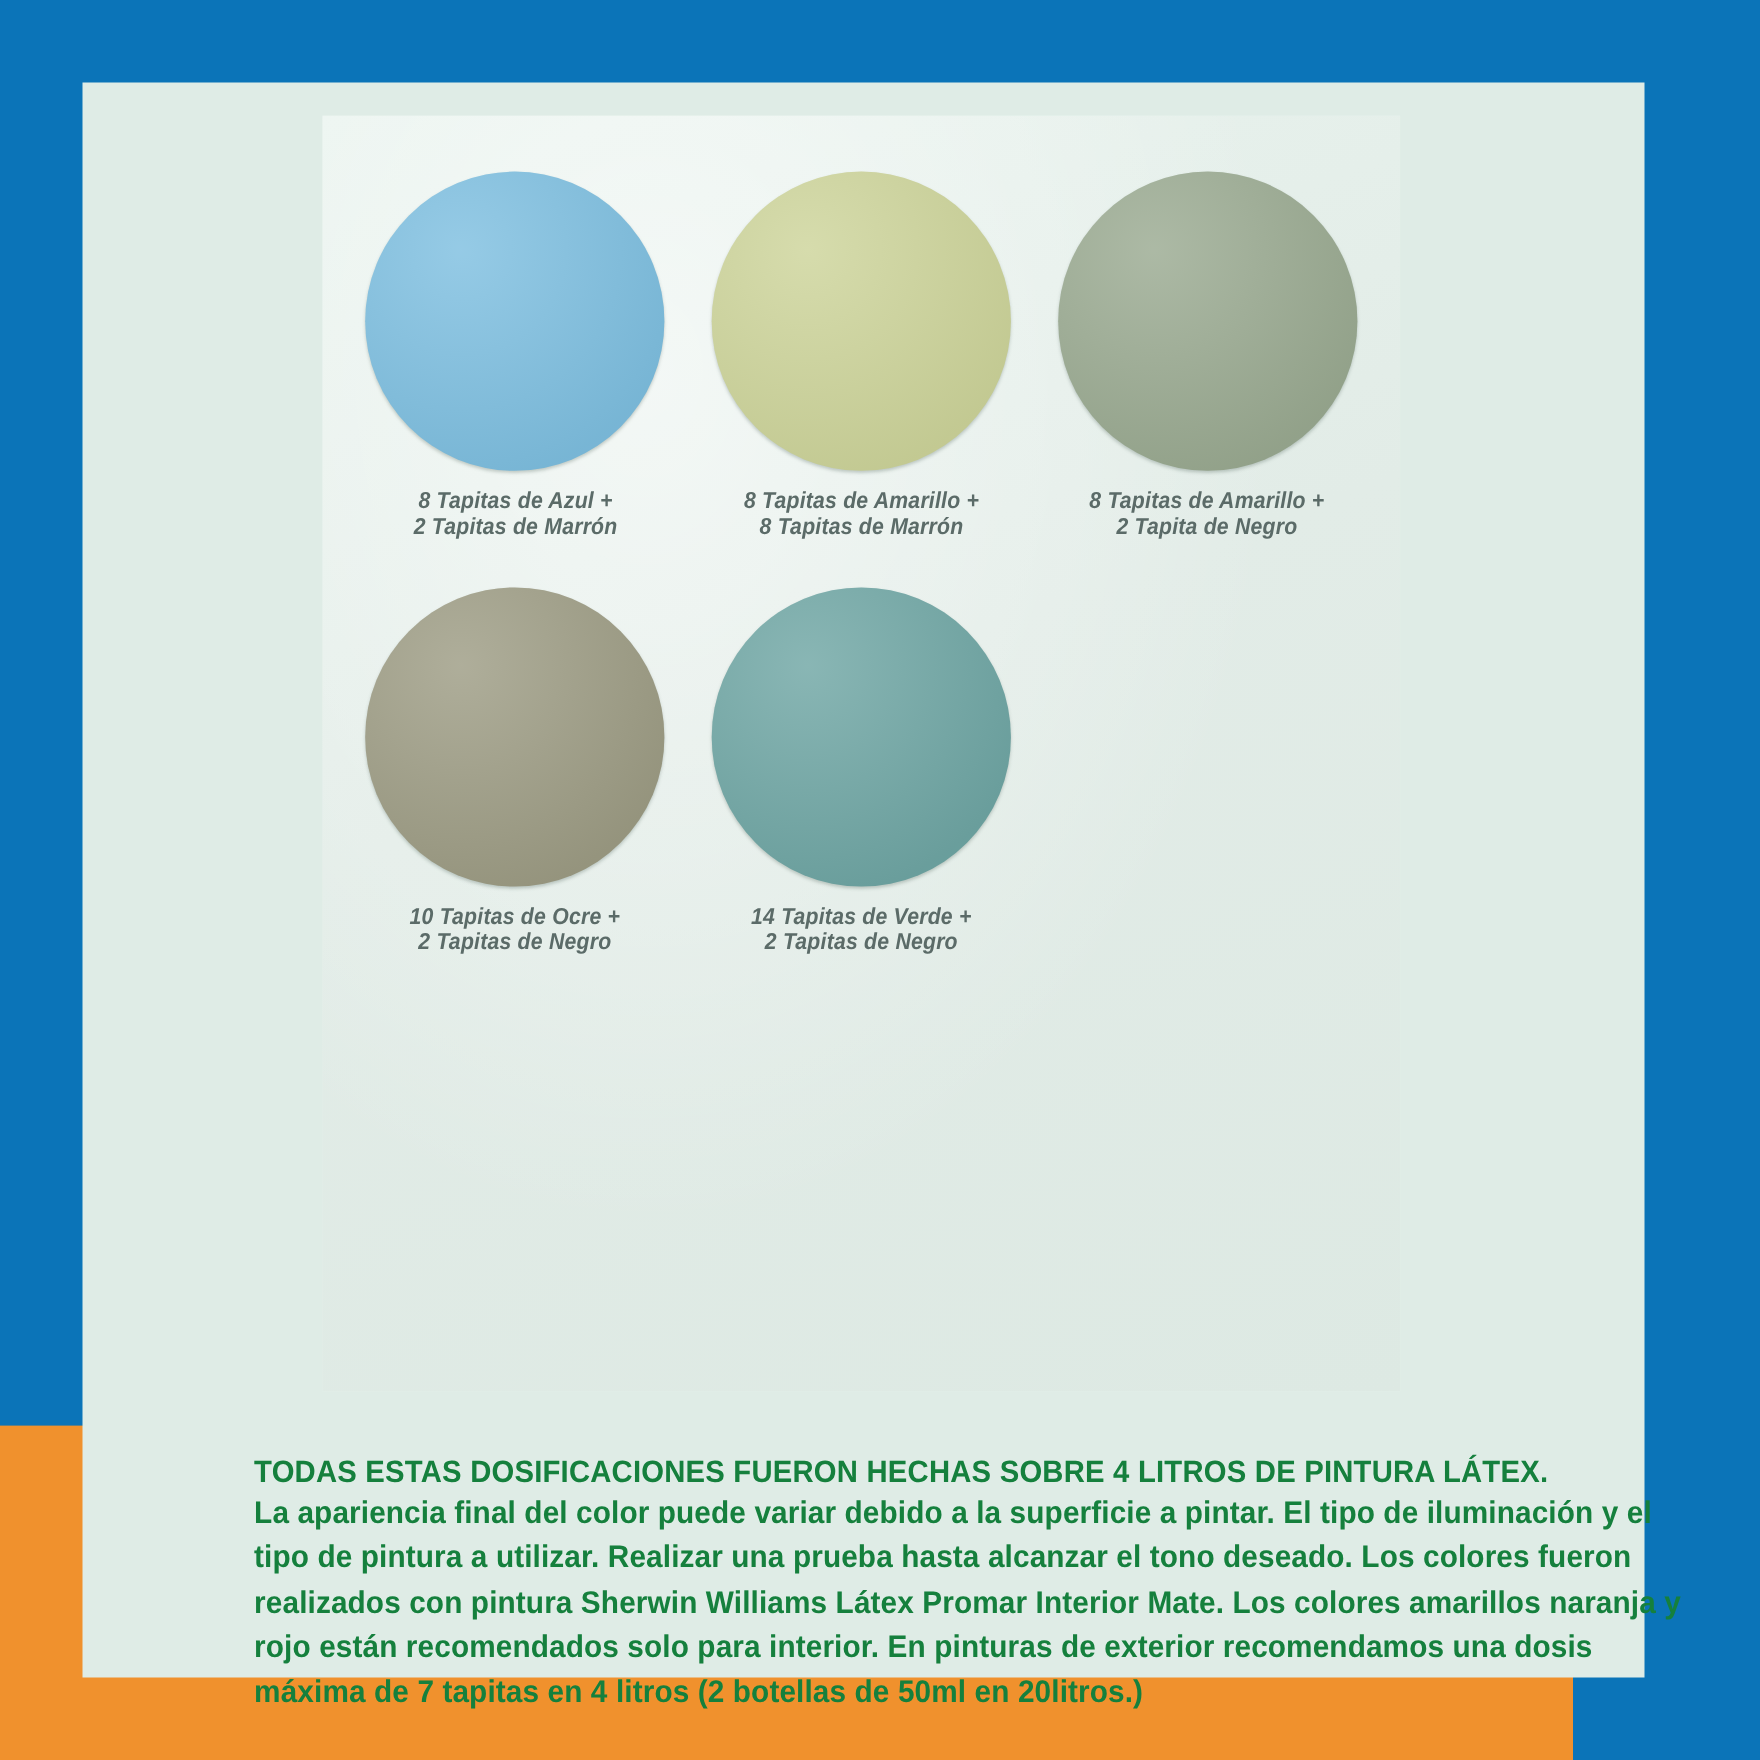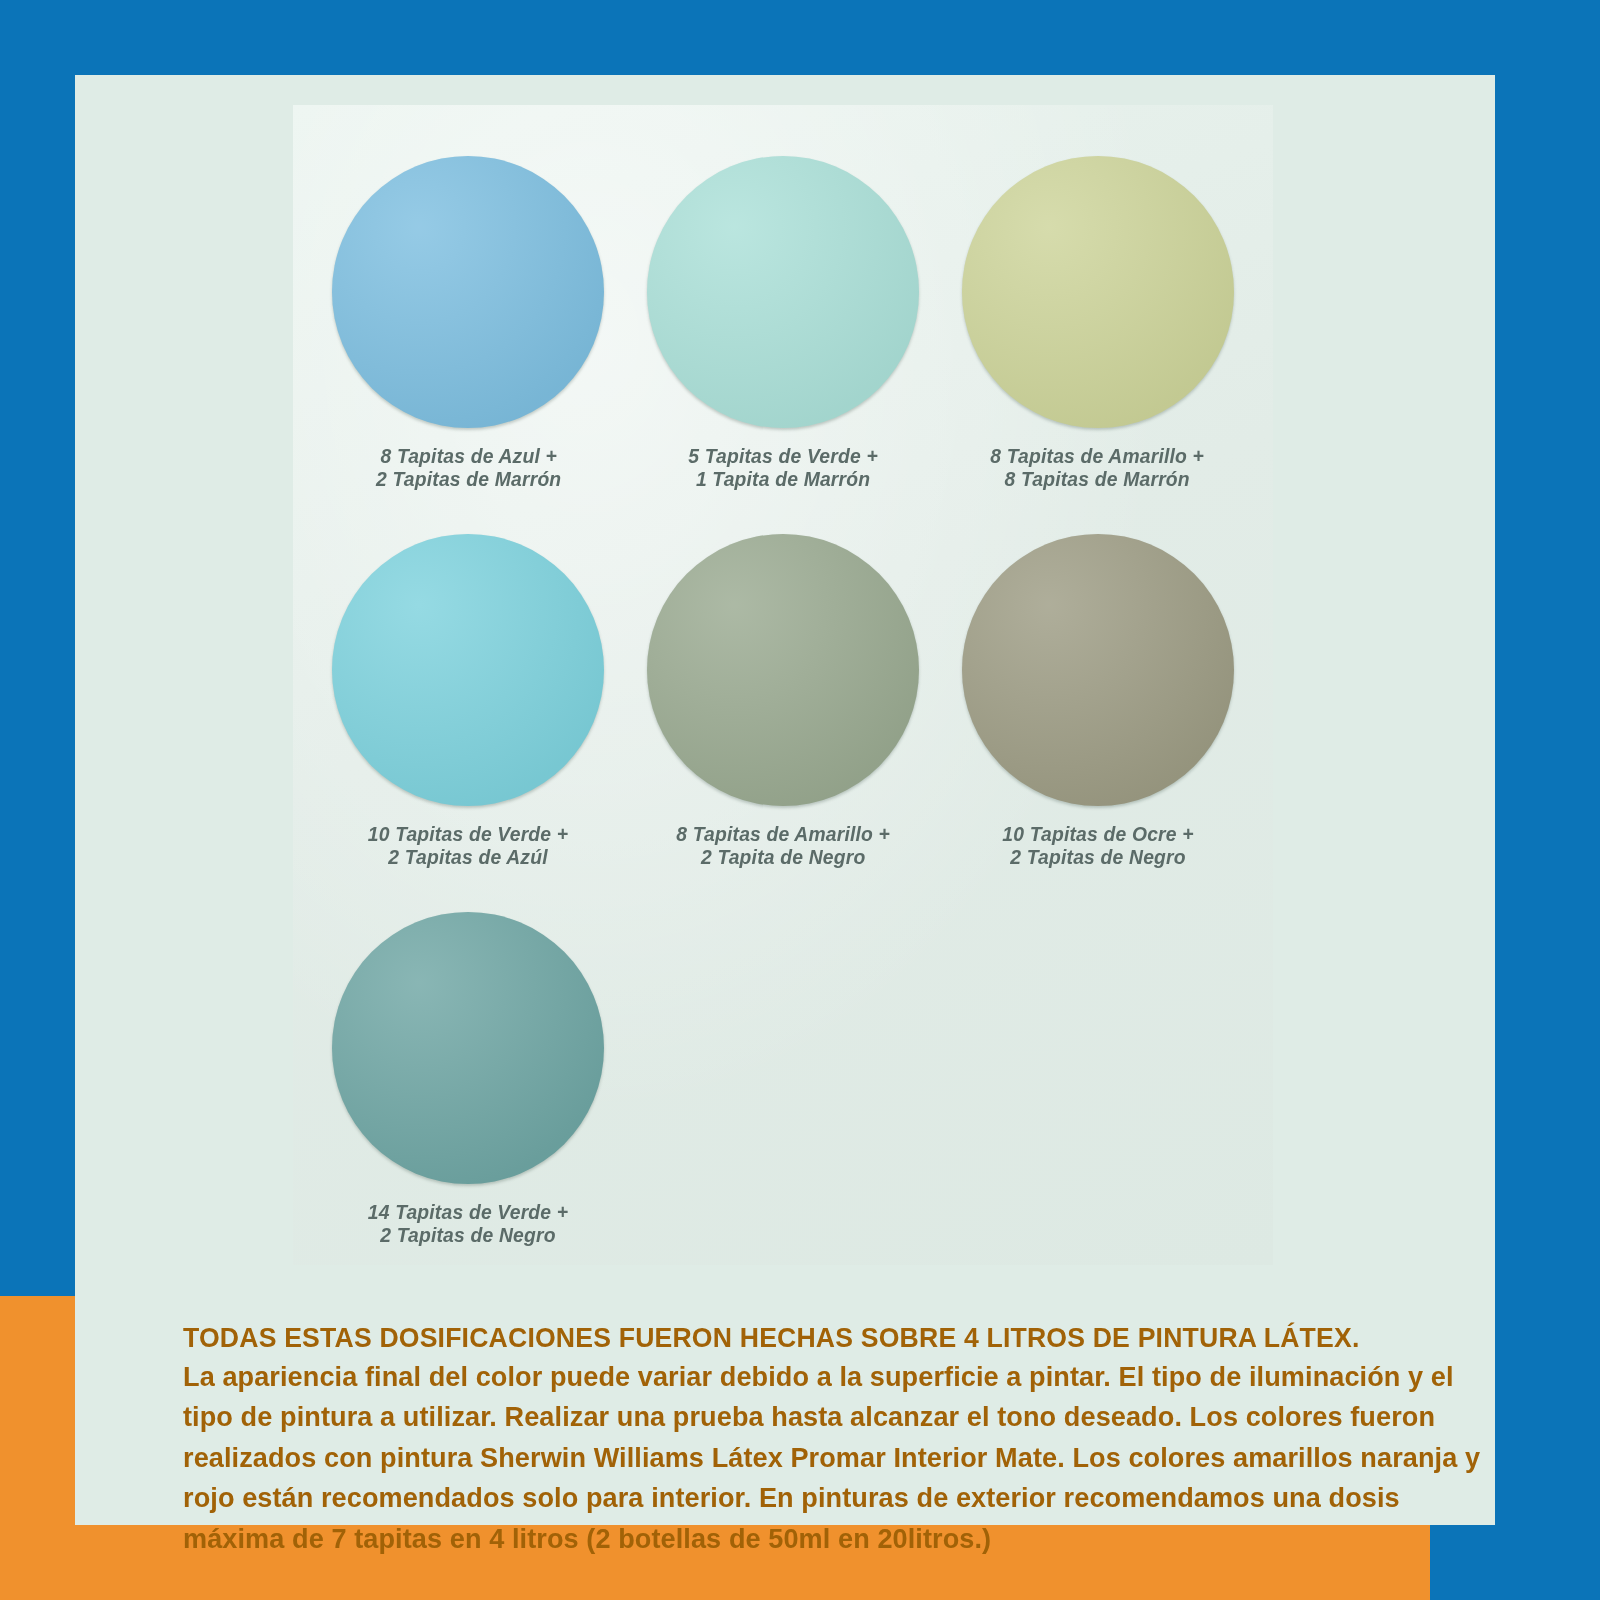--- a/index.html
+++ b/index.html
@@ -156,43 +156,29 @@
     <div class="swatch-grid">
 
       <div class="cell">
         <div class="dot" style="background: rgb(126, 191, 224);"></div>
         <div class="cap" style="color: rgb(91, 107, 104);">
           <span>8 Tapitas de Azul +</span>
           <span>2 Tapitas de Marrón</span>
         </div>
       </div>
 
-      <div class="cell">
-        <div class="dot" style="background: rgb(171, 224, 216);"></div>
-        <div class="cap" style="color: rgb(91, 107, 104);">
-          <span>5 Tapitas de Verde +</span>
-          <span>1 Tapita de Marrón</span>
-        </div>
-      </div>
 
       <div class="cell">
         <div class="dot" style="background: rgb(205, 212, 154);"></div>
         <div class="cap" style="color: rgb(91, 107, 104);">
           <span>8 Tapitas de Amarillo +</span>
           <span>8 Tapitas de Marrón</span>
         </div>
       </div>
 
-      <div class="cell">
-        <div class="dot" style="background: rgb(126, 210, 221);"></div>
-        <div class="cap" style="color: rgb(91, 107, 104);">
-          <span>10 Tapitas de Verde +</span>
-          <span>2 Tapitas de Azúl</span>
-        </div>
-      </div>
 
       <div class="cell">
         <div class="dot" style="background: rgb(154, 170, 145);"></div>
         <div class="cap" style="color: rgb(91, 107, 104);">
           <span>8 Tapitas de Amarillo +</span>
           <span>2 Tapita de Negro</span>
         </div>
       </div>
 
       <div class="cell">
@@ -209,18 +195,18 @@
           <span>14 Tapitas de Verde +</span>
           <span>2 Tapitas de Negro</span>
         </div>
       </div>
 
 
 
     </div>
   </div>
 
-  <div id="caption" style="color: #a16207;">
+  <div id="caption" style="color: #15803d; margin-left: 48px;">
     <div id="caption-head">TODAS ESTAS DOSIFICACIONES FUERON HECHAS SOBRE 4 LITROS DE PINTURA LÁTEX.</div>
     <div id="caption-body">La apariencia final del color puede variar debido a la superficie a pintar. El tipo de iluminación y el tipo de pintura a utilizar. Realizar una prueba hasta alcanzar el tono deseado. Los colores fueron realizados con pintura Sherwin Williams Látex Promar Interior Mate. Los colores amarillos naranja y rojo están recomendados solo para interior. En pinturas de exterior recomendamos  una dosis máxima de 7 tapitas en 4 litros (2 botellas de 50ml en 20litros.)</div>
   </div>
 
 </div>
 
 </body></html>

